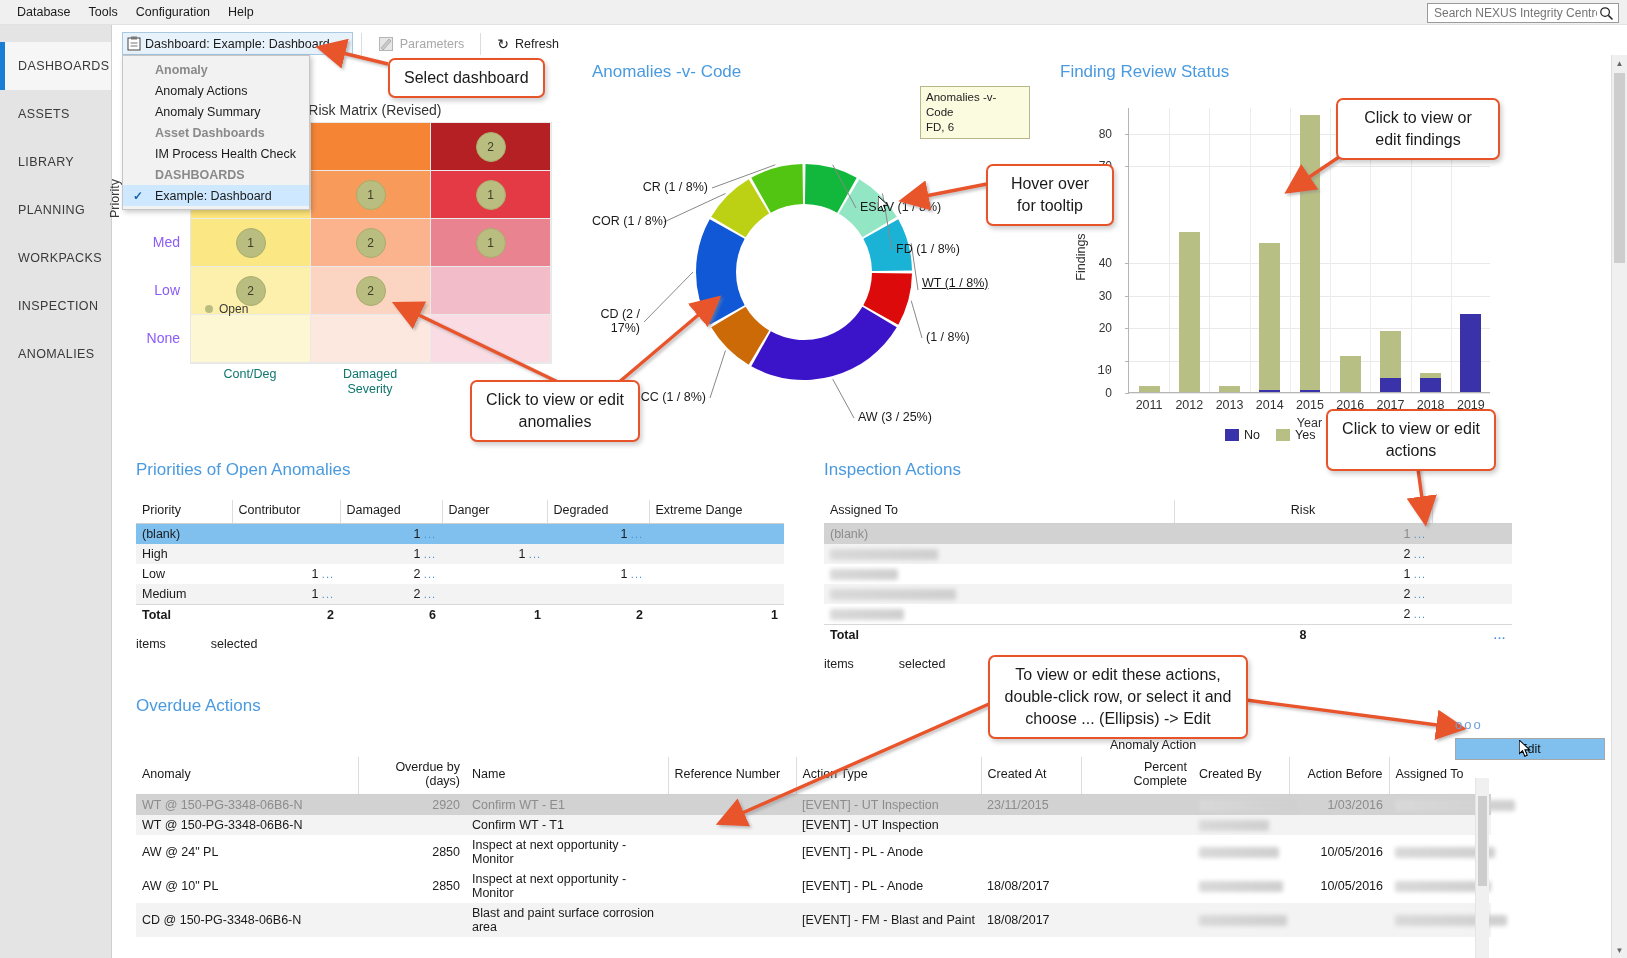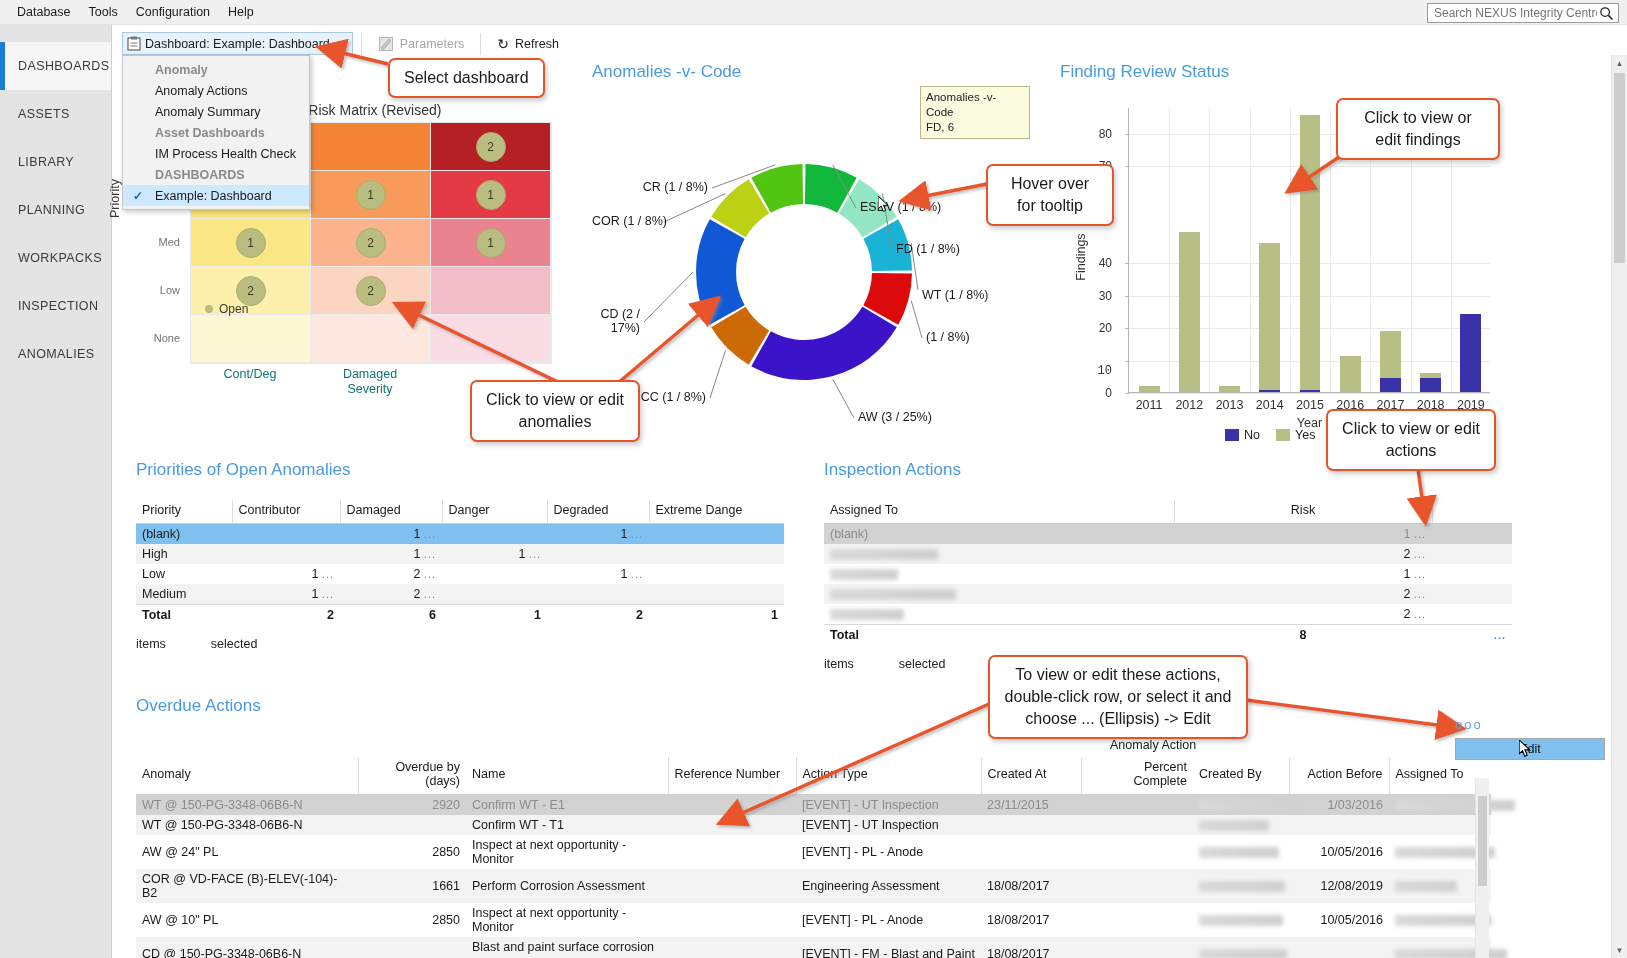--- a/index.html
+++ b/index.html
@@ -60,21 +60,21 @@
   .matrix { position:absolute; left:190px; top:122px; }
   .mx-grid { display:grid; grid-template-columns:repeat(3, 120px); grid-template-rows:repeat(5, 48px);
              border:1px solid #e8e8e8; }
   .mx-cell { border-right:1px solid #eaeaea; border-bottom:1px solid #eaeaea;
              display:flex; align-items:center; justify-content:center; }
   .bubble { width:30px; height:30px; border-radius:50%; background:#b9bd7f;
             border:1px solid #a9ad6c; display:flex; align-items:center; justify-content:center;
             font-size:12px; color:#3e3e2a; }
   .mx-ylabels { position:absolute; left:-62px; top:0; width:58px; }
   .mx-yl { height:48px; display:flex; align-items:center; justify-content:flex-end;
-           font-size:11px; color:#737373; padding-right:6px; }
+           font-size:14px; color:#8b5cf6; padding-right:6px; }
   .mx-axis-y { position:absolute; left:-82px; top:96px; transform:rotate(-90deg);
                transform-origin:left top; font-size:12.5px; color:#3a3a3a; white-space:nowrap; }
   .mx-xlabels { position:absolute; left:0; top:245px; display:grid; grid-template-columns:repeat(3,120px); }
   .mx-xl { text-align:center; font-size:12.5px; color:#0f766e; line-height:15px; }
   .mx-legend { position:absolute; left:205px; top:302px; display:flex; align-items:center;
                gap:6px; font-size:12px; color:#3a3a3a; }
   .mx-dot { width:8px; height:8px; border-radius:50%; background:#b9bd7f; }
 
   
   .donut-wrap { position:absolute; left:592px; top:60px; width:420px; height:380px; }
@@ -310,21 +310,21 @@
       <line x1="319.2177667180866" y1="240.7289140063798" x2="330" y2="278" stroke="#888" stroke-width="1"></line>
       <line x1="240.7289140063798" y1="319.2177667180866" x2="262" y2="358" stroke="#888" stroke-width="1"></line>
       <line x1="133.51114728829322" y1="290.4888527117068" x2="118" y2="338" stroke="#888" stroke-width="1"></line>
       <line x1="101" y1="212" x2="52" y2="262" stroke="#888" stroke-width="1"></line>
       <line x1="133.51114728829322" y1="133.51114728829322" x2="72" y2="162" stroke="#888" stroke-width="1"></line>
       <line x1="183.2710859936202" y1="104.78223328191342" x2="120" y2="128" stroke="#888" stroke-width="1"></line>
     </svg>
   <div id="donut-labels">
       <div class="donut-lbl" style="top: 140px; left: 268px;">ESDV (1 / 8%)</div>
       <div class="donut-lbl" style="top: 182px; left: 304px; text-align: right;">FD (1 / 8%)</div>
-      <div class="donut-lbl" style="top: 228px; left: 330px;">WT (1 / 8%)</div>
+      <div class="donut-lbl" style="top: 216px; left: 330px; text-decoration: underline;">WT (1 / 8%)</div>
       <div class="donut-lbl" style="top: 270px; left: 334px;">(1 / 8%)</div>
       <div class="donut-lbl" style="top: 350px; left: 266px;">AW (3 / 25%)</div>
       <div class="donut-lbl" style="top: 330px; left: 0px; width: 114px; text-align: right;">CC (1 / 8%)</div>
       <div class="donut-lbl" style="top: 247px; left: 0px; width: 48px; text-align: right;">CD (2 /
 17%)</div>
       <div class="donut-lbl" style="top: 154px; left: 0px; width: 68px; text-align: right;">COR (1 / 8%)</div>
       <div class="donut-lbl" style="top: 120px; left: 0px; width: 116px; text-align: right;">CR (1 / 8%)</div>
     </div>
 </div>
 <div class="donut-tip">
@@ -614,32 +614,20 @@
           <td class="num">2850</td>
           <td>Inspect at next opportunity - Monitor</td>
           <td></td>
           <td>[EVENT] - PL - Anode</td>
           <td></td>
           <td class="num"></td>
           <td><span class="blurname" style="width:80px"></span></td>
           <td class="num">10/05/2016</td>
           <td><span class="blurname" style="width:100px"></span></td>
         </tr>
-        <tr class="r-alt">
-          <td>COR @ VD-FACE (B)-ELEV(-104)-B2</td>
-          <td class="num">1661</td>
-          <td>Perform Corrosion Assessment</td>
-          <td></td>
-          <td>Engineering Assessment</td>
-          <td>18/08/2017</td>
-          <td class="num"></td>
-          <td><span class="blurname" style="width:86px"></span></td>
-          <td class="num">12/08/2019</td>
-          <td><span class="blurname" style="width:62px"></span></td>
-        </tr>
         <tr class="">
           <td>AW @ 10" PL</td>
           <td class="num">2850</td>
           <td>Inspect at next opportunity - Monitor</td>
           <td></td>
           <td>[EVENT] - PL - Anode</td>
           <td>18/08/2017</td>
           <td class="num"></td>
           <td><span class="blurname" style="width:84px"></span></td>
           <td class="num">10/05/2016</td>

